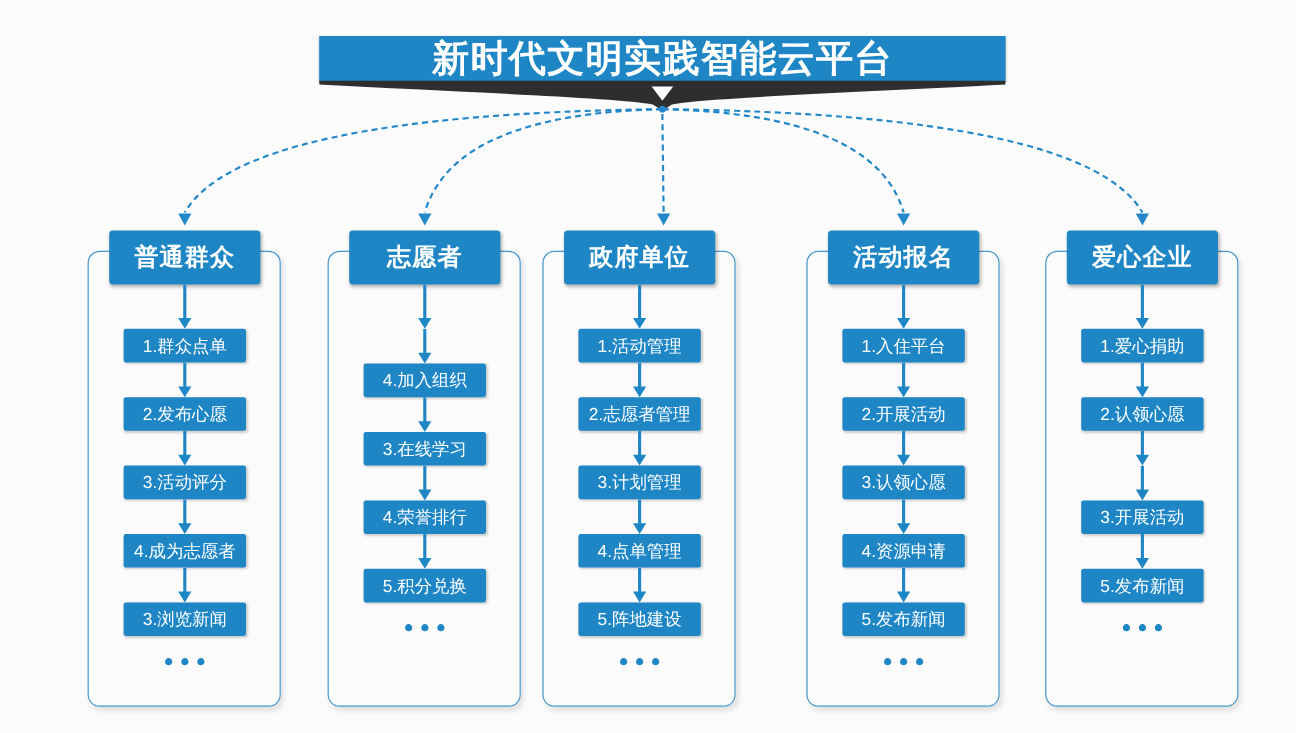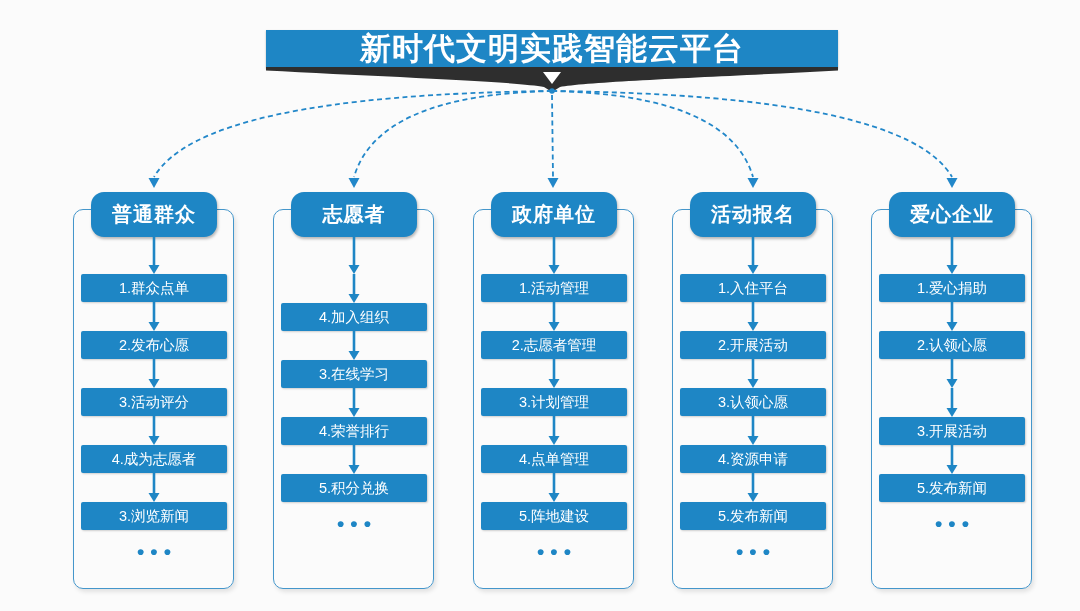--- a/index.html
+++ b/index.html
@@ -29,31 +29,31 @@
   .connectors{position:absolute;left:0;top:0;pointer-events:none;}
   .column{position:absolute;top:192px;width:162px;height:398px;}
   .frame{
     position:absolute;left:0;top:17px;width:159px;height:378px;
     border:1.5px solid var(--frame);border-radius:10px;
     background:transparent;
     box-shadow:2px 3px 4px rgba(0,0,0,.10);
   }
   .col-header{
     position:absolute;left:18px;top:0;width:126px;height:45px;
-    background:var(--primary);border-radius:13px;
+    background:var(--primary);border-radius:3px;
     display:flex;align-items:center;justify-content:center;
     color:#fff;font-size:20px;font-weight:bold;letter-spacing:1px;
     box-shadow:1px 2px 3px rgba(0,0,0,.28);
   }
   .flow{
     position:absolute;left:0;top:45px;width:162px;
     display:flex;flex-direction:column;align-items:center;
   }
   .step{
-    width:146px;height:28px;background:var(--primary);color:#fff;
+    width:102px;height:28px;background:var(--primary);color:#fff;
     font-size:14.5px;border-radius:2px;
     display:flex;align-items:center;justify-content:center;
     box-shadow:1px 1px 2px rgba(0,0,0,.18);
     white-space:nowrap;
   }
   .v-arrow{display:block;}
   .dots{
     margin-top:16px;color:var(--primary);
     font-size:21px;font-weight:bold;letter-spacing:6px;line-height:12px;
     padding-left:6px;
@@ -142,21 +142,21 @@
           </svg>
           <div class="step">4.荣誉排行</div>
           <svg width="16" height="29" viewBox="0 0 16 29" class="v-arrow">
             <line x1="8" y1="0" x2="8" y2="21" stroke="#1E86C5" stroke-width="2.6"></line>
             <polygon points="2.5,20 13.5,20 8,29" fill="#1E86C5"></polygon>
           </svg>
           <div class="step">5.积分兑换</div>
           <div class="dots">•••</div>
         </div>
       </div>
-      <div class="column" style="left: 473px; padding-left: 19px;">
+      <div class="column" style="left: 452px; padding-left: 19px;">
         <div class="frame"></div>
         <div class="col-header">政府单位</div>
         <div class="flow">
           <svg width="16" height="37" viewBox="0 0 16 37" class="v-arrow">
             <line x1="8" y1="0" x2="8" y2="29" stroke="#1E86C5" stroke-width="2.6"></line>
             <polygon points="2.5,28 13.5,28 8,37" fill="#1E86C5"></polygon>
           </svg>
           <div class="step">1.活动管理</div>
           <svg width="16" height="29" viewBox="0 0 16 29" class="v-arrow">
             <line x1="8" y1="0" x2="8" y2="21" stroke="#1E86C5" stroke-width="2.6"></line>

